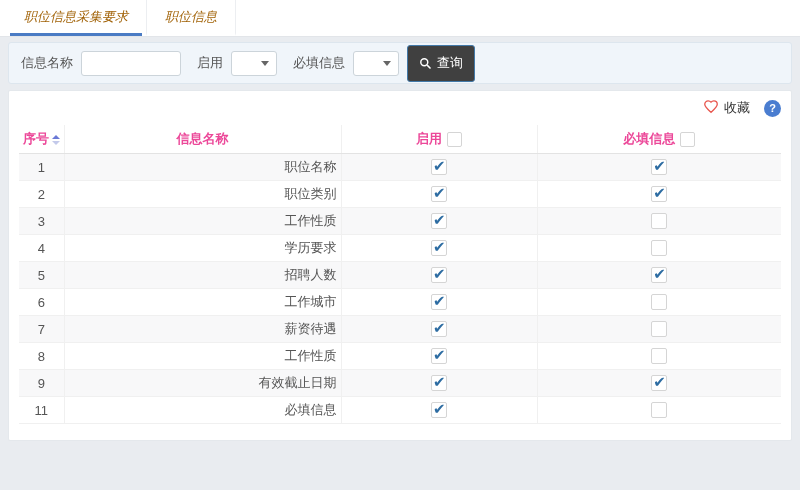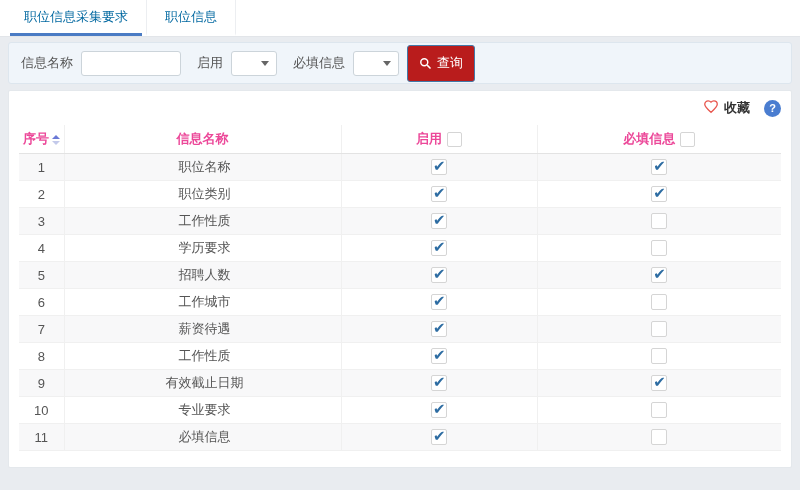--- a/index.html
+++ b/index.html
@@ -14,21 +14,21 @@
   .tabbar {
     background: #fff; height: 37px;
     border-bottom: 1px solid #e2e5e9;
     display: flex; align-items: stretch;
     padding-left: 10px;
   }
   .tab {
     display: flex; align-items: center;
     padding: 0 14px; cursor: pointer;
     border-bottom: 3px solid transparent;
-    color: #0369a1; position: relative;
+    color: #a16207; position: relative; font-style: italic;
   }
   .tab.active { border-bottom-color: #4a7bc4; }
   .tab.plain {
     border-left: 1px solid #eceef1; border-right: 1px solid #eceef1;
     margin-left: 4px; padding: 0 18px;
   }
 
   
   .filterbar {
     margin: 5px 8px 0 8px;
@@ -55,21 +55,21 @@
   }
   .caret {
     width: 0; height: 0; display: inline-block;
     border-left: 4px solid transparent;
     border-right: 4px solid transparent;
     border-top: 5px solid #666;
   }
   .gap-l { margin-left: 8px; }
 
   .btn-primary {
-    background: #b91c1c; border: 1px solid #4379a8;
+    background: #404040; border: 1px solid #4379a8;
     color: #fff; border-radius: 3px;
     height: 37px; padding: 16px 11px;
     display: inline-flex; align-items: center; gap: 5px;
     font-size: 13px; font-family: inherit; cursor: pointer;
   }
   .btn-primary svg { display: block; }
 
   
   .panel {
     margin: 6px 8px 8px 8px;
@@ -78,21 +78,21 @@
     border-radius: 2px;
     padding: 6px 10px 8px 10px;
   }
   .toolbar {
     display: flex; justify-content: flex-end; align-items: center;
     gap: 14px; padding: 2px 0 8px 0;
   }
   .fav-btn {
     display: inline-flex; align-items: center; gap: 5px;
     background: none; border: none; cursor: pointer;
-    font-size: 13px; color: #333; font-family: inherit; font-weight: bold;
+    font-size: 13px; color: #333; font-family: inherit;
   }
   .help-btn {
     width: 17px; height: 17px; border-radius: 50%;
     background: #4a7dd0; color: #fff;
     font-size: 11px; font-weight: bold;
     display: inline-flex; align-items: center; justify-content: center;
     border: none; cursor: pointer; font-family: inherit;
   }
 
   
@@ -106,21 +106,21 @@
   th.col-name, th.col-enabled, th.col-required,
   td.col-name, td.col-enabled, td.col-required { border-left: 1px solid #f0f0f0; }
   .col-idx { width: 45px; text-align: center; }
   .col-name { width: 277px; }
   .col-enabled { width: 196px; }
   tbody td {
     padding: 4px; height: 25px;
     border-bottom: 1px solid #f0f0f0;
     text-align: center; color: #555;
   }
-  tbody td.col-name { text-align: center; padding-left: 8px; color: #555; }
+  tbody td.col-name { text-align: right; padding-left: 8px; color: #555; }
   tbody tr:nth-child(odd) { background: #f8f8f9; }
 
   .sort-icon {
     display: inline-flex; flex-direction: column; gap: 2px;
     margin-left: 3px; vertical-align: middle; cursor: pointer;
   }
   .sort-icon .up {
     width: 0; height: 0;
     border-left: 4px solid transparent; border-right: 4px solid transparent;
     border-bottom: 4px solid #6a79d6;
@@ -278,26 +278,20 @@
     <td class="col-required"><span class="cb"></span></td>
   </tr>
 
   <tr>
     <td class="col-idx">9</td>
     <td class="col-name">有效截止日期</td>
     <td class="col-enabled"><span class="cb checked"></span></td>
     <td class="col-required"><span class="cb checked"></span></td>
   </tr>
 
-  <tr>
-    <td class="col-idx">10</td>
-    <td class="col-name">专业要求</td>
-    <td class="col-enabled"><span class="cb checked"></span></td>
-    <td class="col-required"><span class="cb"></span></td>
-  </tr>
 
   <tr>
     <td class="col-idx">11</td>
     <td class="col-name">必填信息</td>
     <td class="col-enabled"><span class="cb checked"></span></td>
     <td class="col-required"><span class="cb"></span></td>
   </tr>
 
 </tbody>
   </table>

